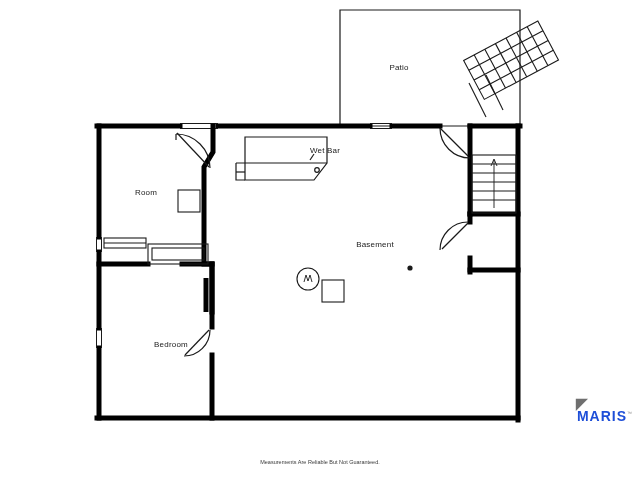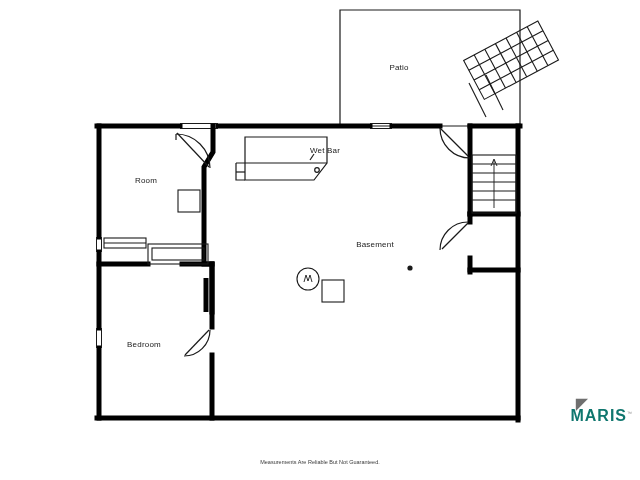--- a/index.html
+++ b/index.html
@@ -47,23 +47,23 @@
     font-family: "Liberation Sans", sans-serif;
   }
   .watermark {
     position: absolute;
     right: 8px;
     bottom: 4px;
     text-align: right;
     line-height: 1;
   }
   .watermark .wm-text {
-    font-size: 16px;
+    font-size: 14px;
     font-weight: bold;
-    color: #0f766e;
+    color: #1d4ed8;
     letter-spacing: 1px;
     font-family: "Liberation Sans", sans-serif;
   }
   .watermark .wm-mark {
     position: absolute;
     right: 44px;
     bottom: 12px;
     font-size: 16px;
     color: #6f6f6f;
   }
@@ -199,23 +199,23 @@
       <circle cx="410" cy="268" r="2.6" fill="#1a1a1a" stroke="none"></circle>
     </g>
 
     <g stroke="#000000" stroke-width="5" fill="none">
       <line x1="206" y1="278" x2="206" y2="312"></line>
     </g>
   </svg>
 
   <div class="room-label" style="left:399px; top:67px;">Patio</div>
   <div class="room-label" style="left:285px; top:150px;margin-left:40px;">Wet Bar</div>
-  <div class="room-label" style="left:146px; top:180px;">Room</div>
+  <div class="room-label" style="left:146px; top:192px;">Room</div>
   <div class="room-label" style="left:375px; top:244px;text-align:center;">Basement</div>
-  <div class="room-label" style="left:144px; top:344px;">Bedroom</div>
+  <div class="room-label" style="left:171px; top:344px;">Bedroom</div>
 
   <div class="disclaimer">Measurements Are Reliable But Not Guaranteed.</div>
 
   <div class="watermark">
     <span class="wm-mark">◤</span>
     <span class="wm-text">MARIS</span><span class="wm-tm">™</span>
   </div>
 
 </div>
 

